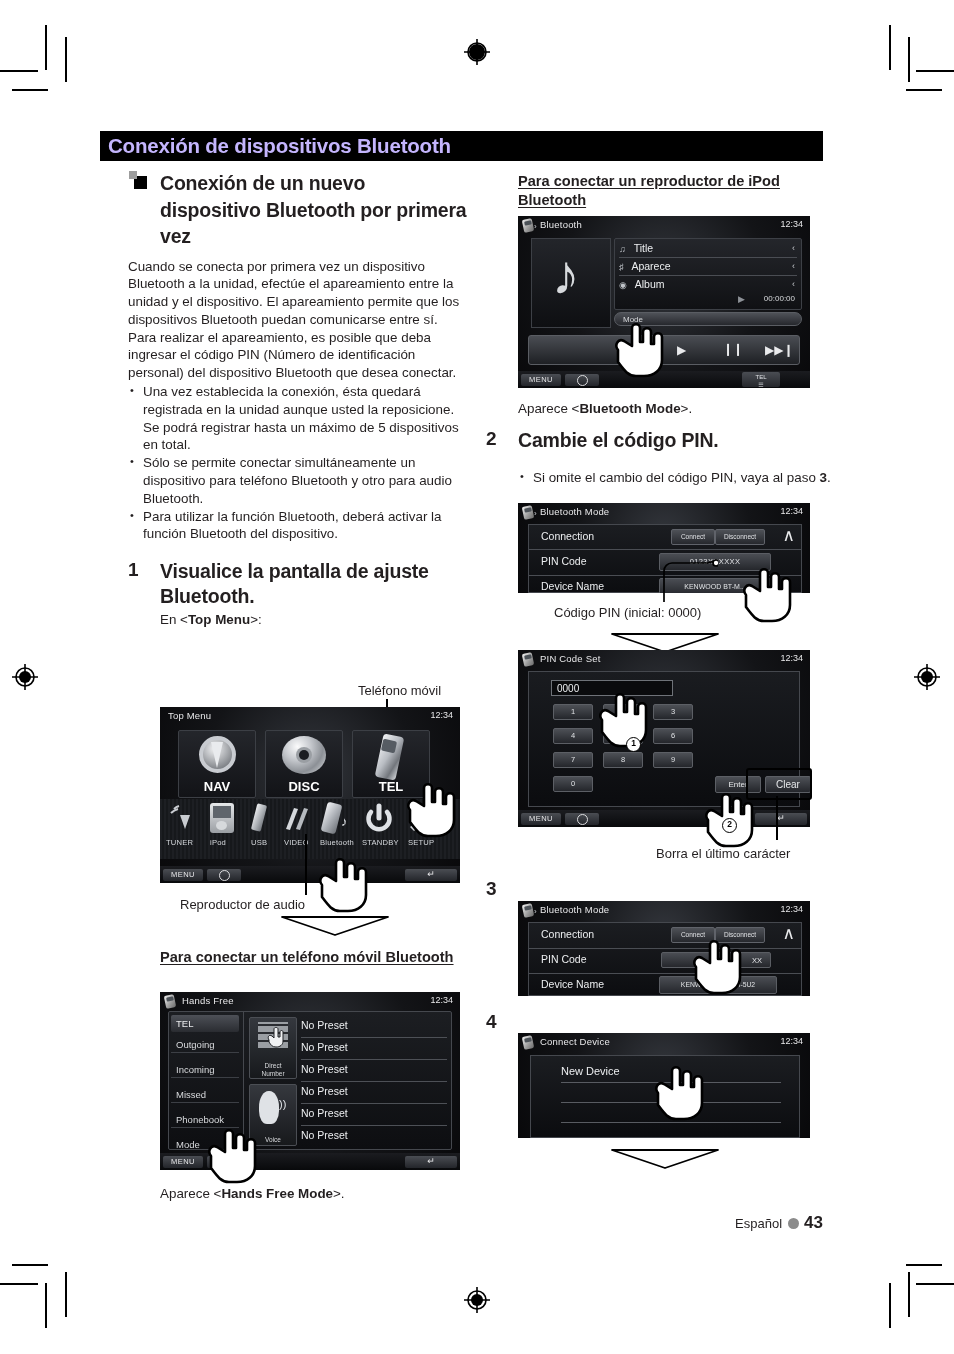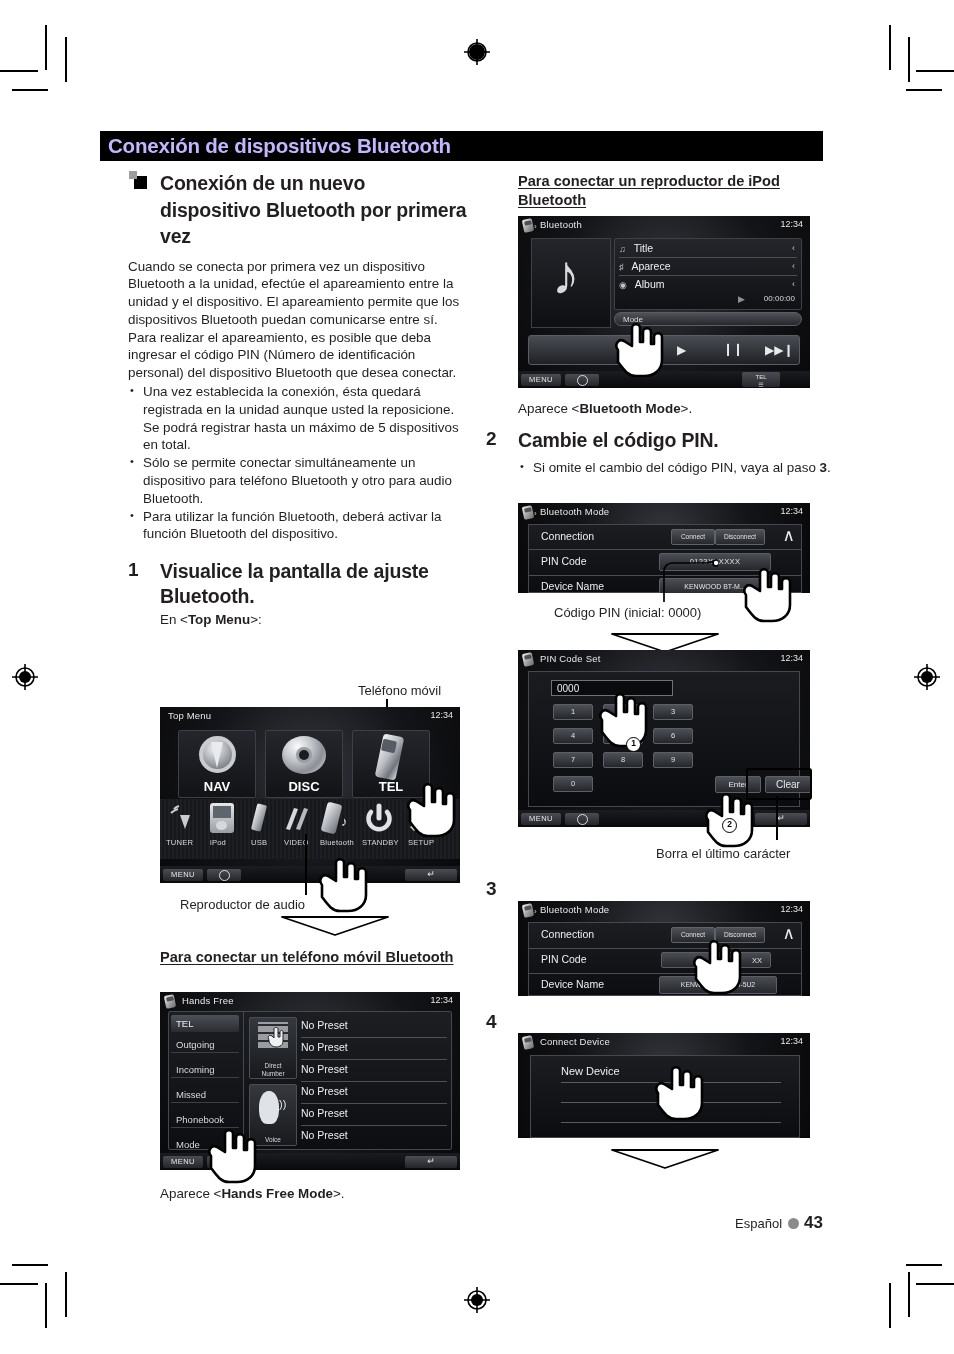--- a/index.html
+++ b/index.html
@@ -377,21 +377,21 @@
       </svg>
   </div>
 
   <div class="cap" style="position:absolute;left:518px;top:400px;">
     <span>Aparece &lt;</span><b>Bluetooth Mode</b><span>&gt;.</span>
   </div>
 
   <div class="step" style="position:absolute;left:486px;top:428px;width:345px;padding-left:32px;margin-top:0;">
     <span class="num">2</span>
     <div class="txt">Cambie el código PIN.</div>
-    <ul class="bul" style="margin-top:6px;font-weight:normal;">
+    <ul class="bul" style="margin-top:16px;font-weight:normal;">
       <li><span>Si omite el cambio del código PIN, vaya al paso </span><b>3</b><span>.</span></li>
     </ul>
   </div>
 
   <div class="screen" style="left:518px;top:503px;width:292px;height:90px;position:absolute;">
     <div class="phoneicon"></div>
     <div style="position:absolute;left:16px;top:6px;color:#cfd2d6;font-size:8px;">›</div>
     <div class="scr-title">Bluetooth Mode</div>
     <div class="scr-clock">12:34</div>
 

